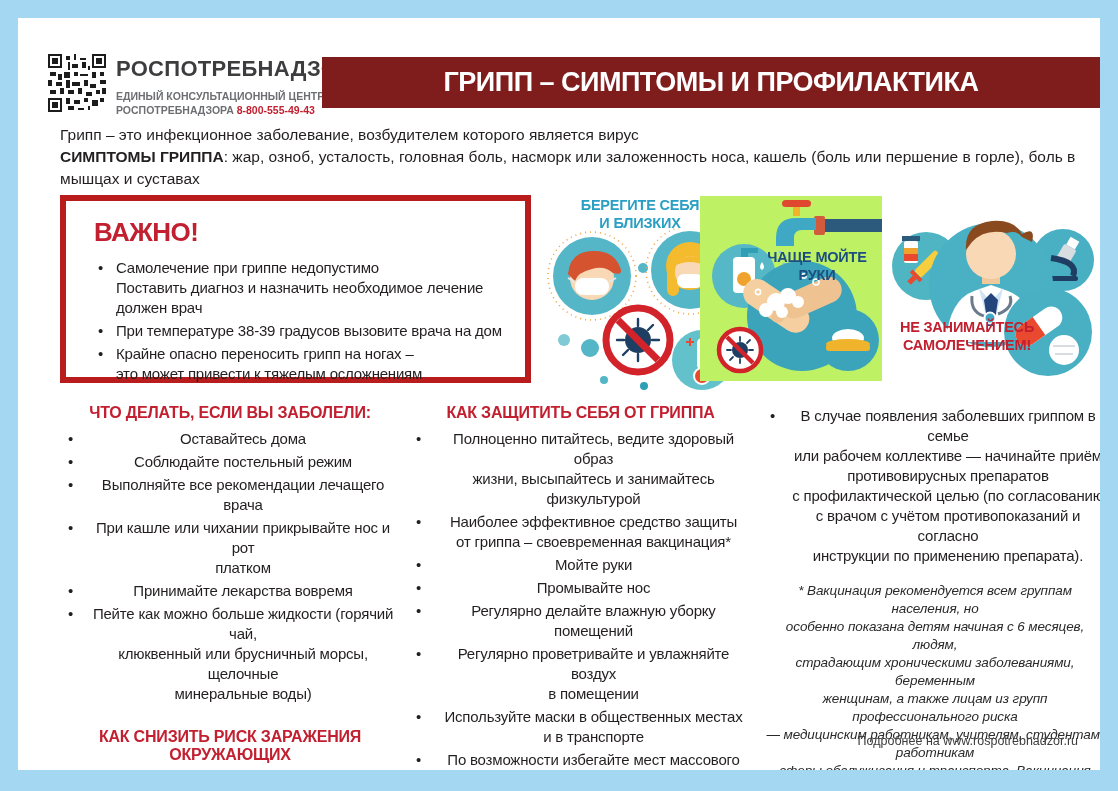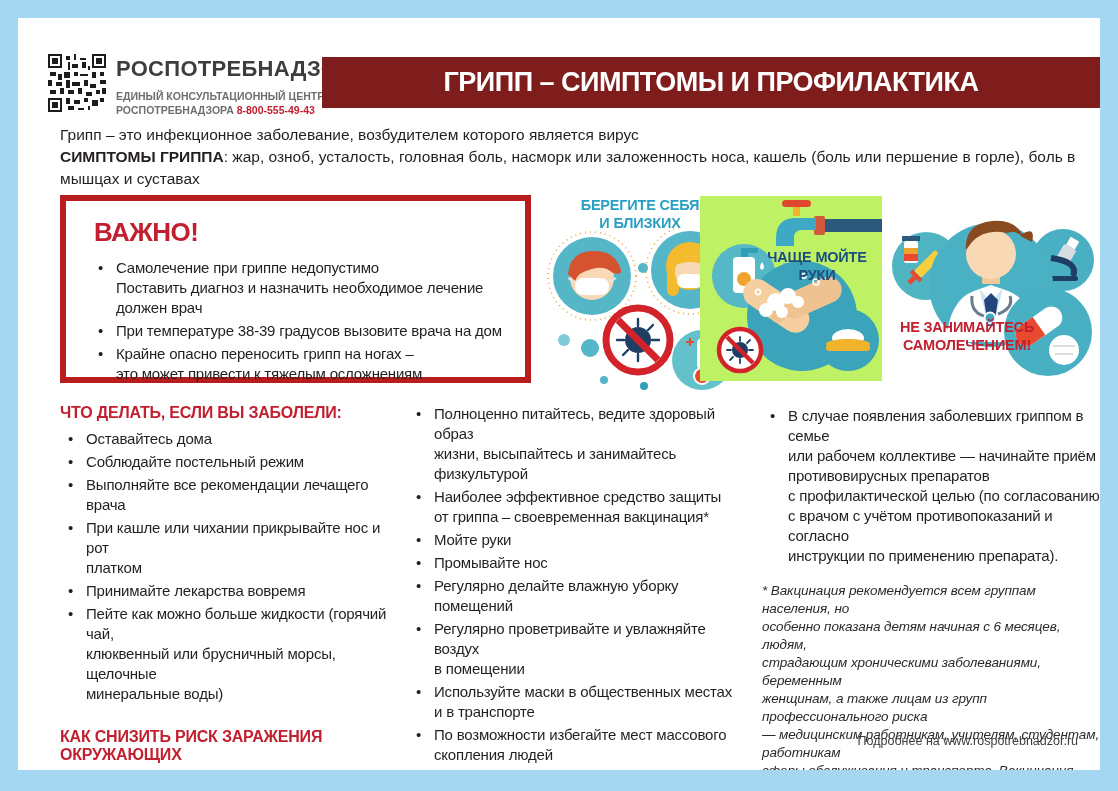--- a/index.html
+++ b/index.html
@@ -36,21 +36,21 @@
             font-size:14.5px;line-height:18px;white-space:pre-line;letter-spacing:-.2px;}
   .illu-left svg{position:absolute;left:2px;top:32px;}
   .illu-mid{position:absolute;left:682px;top:178px;width:182px;height:185px;background:#bef264;}
   .cap-mid{position:absolute;right:6px;top:52px;width:118px;text-align:center;color:#1d4e80;font-weight:bold;
            font-size:14.5px;line-height:18px;white-space:pre-line;letter-spacing:-.2px;}
   .illu-right{position:absolute;left:868px;top:172px;width:214px;height:210px;}
   .cap-right{position:absolute;left:6px;top:128px;width:150px;text-align:center;color:#c22030;font-weight:bold;
              font-size:14.5px;line-height:18px;white-space:pre-line;letter-spacing:-.2px;}
 
   
-  .col{position:absolute;top:386px;}
+  .col{position:absolute;top:386px;text-align:center;}
   .col1{left:42px;width:340px;}
   .col2{left:390px;width:345px;}
   .col3{left:744px;width:346px;top:388px;}
   .sec-title{color:#c22030;font-size:16px;font-weight:bold;letter-spacing:-.2px;margin:0 0 7px 0;}
   .sec + .sec{margin-top:24px;}
   .footnote{margin-top:16px;font-size:13.5px;font-style:italic;line-height:18px;color:#2a2a2a;
             white-space:pre-line;letter-spacing:-.1px;}
   .footer-note{position:absolute;right:22px;top:716px;font-size:12.5px;color:#3c3c3c;}
 </style>
 </head>
@@ -360,20 +360,21 @@
         </ul>
       </div>
       <div class="sec">
         <div class="sec-title">КАК СНИЗИТЬ РИСК ЗАРАЖЕНИЯ ОКРУЖАЮЩИХ</div>
 
       </div>
     </div>
 
     <div class="col col2">
       <div class="sec">
+        <div class="sec-title">КАК ЗАЩИТИТЬ СЕБЯ ОТ ГРИППА</div>
         <ul class="blist">
           <li>Полноценно питайтесь, ведите здоровый образ
 жизни, высыпайтесь и занимайтесь
 физкультурой</li>
           <li>Наиболее эффективное средство защиты
 от гриппа – своевременная вакцинация*</li>
           <li>Мойте руки</li>
           <li>Промывайте нос</li>
           <li>Регулярно делайте влажную уборку помещений</li>
           <li>Регулярно проветривайте и увлажняйте воздух

